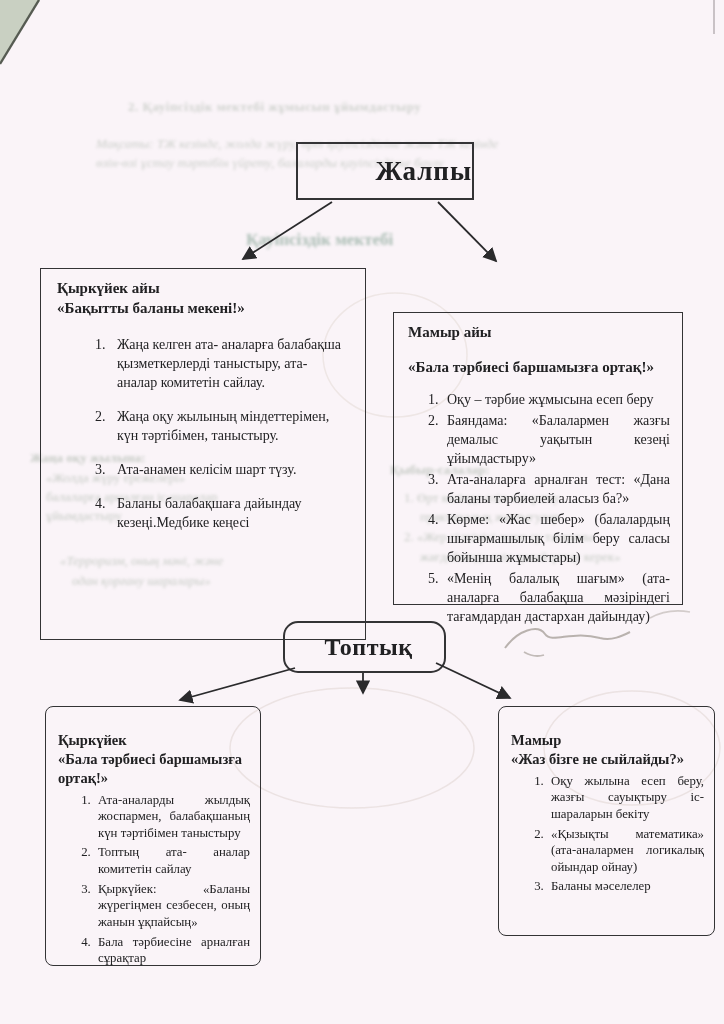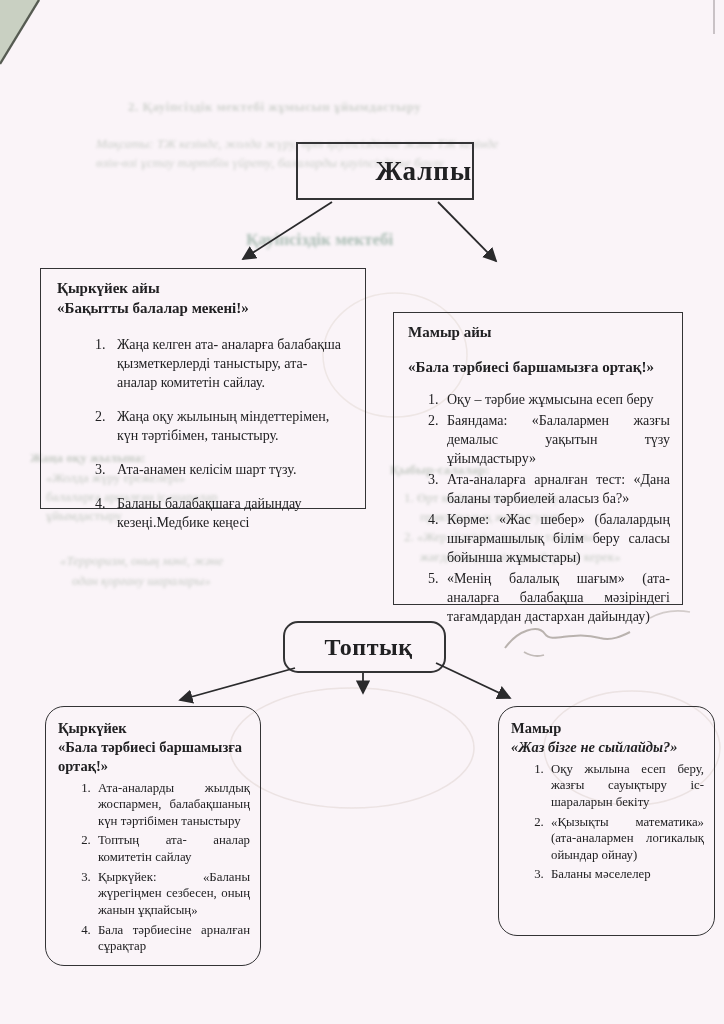--- a/index.html
+++ b/index.html
@@ -50,45 +50,45 @@
   .box {
     position:absolute; box-sizing:border-box;
     border:1.6px solid #333335; background:transparent; z-index:2;
   }
   #top-box {
     left:296px; top:142px; width:178px; height:58px;
     border-width:2px;
     display:flex; align-items:center; justify-content:flex-end;
     font-weight:bold; font-size:27px; letter-spacing:1px;
   }
-  #left-box  { left:40px;  top:268px; width:326px; height:241px; padding:10px 12px 8px 16px; }
+  #left-box  { left:40px;  top:268px; width:326px; height:372px; padding:10px 12px 8px 16px; }
   #right-box { left:393px; top:272px; width:290px; height:293px; padding:10px 12px 8px 14px;margin-top:40px; }
 
   .box-title { font-weight:bold; font-size:15px; line-height:1.32; }
   #right-box .t2 { margin-top:15px; }
 
   #left-box ol { margin:16px 8px 0; padding-left:44px; }
   #left-box li { font-size:14px; line-height:1.36; margin-bottom:15px; padding-left:8px; }
 
   #right-box ol { margin:12px 0 0; padding-left:34px; }
   #right-box li { font-size:14px; line-height:1.36; margin-bottom:2px; padding-left:5px; text-align:justify; }
 
   #mid-box {
     left:283px; top:621px; width:163px; height:52px;
     border-width:2px; border-radius:15px;
     display:flex; align-items:center; justify-content:center;
     font-weight:bold; font-size:24px; letter-spacing:.5px;padding-left:8px;
   }
 
-  .gbox { border-radius:19px; padding:12px 10px 8px 12px; }
+  .gbox { border-radius:8px; padding:24px 10px 8px 12px; }
   #gleft  { left:45px;  top:706px; width:216px; height:260px; }
   #gmid   { left:270px; top:704px; width:221px; height:273px; }
   #gright { left:498px; top:706px; width:217px; height:230px; }
   .gbox .box-title { font-size:14.5px; line-height:1.3; }
-  #gright .t2 { text-align:justify;font-style:italic; }
+  #gright .t2 { text-align:justify; }
   .gbox ol { margin:4px 0 0; padding-left:36px; }
   .gbox li { font-size:12.8px; line-height:1.3; margin-bottom:3px; padding-left:4px; text-align:justify; }
 </style>
 </head>
 <body>
 
 <div class="page">
 
   <div id="bleed">
       <div>2. Қауіпсіздік мектебі жұмысын ұйымдастыру</div>
@@ -132,35 +132,35 @@
     <line x1="363" y1="673" x2="363" y2="693" stroke="#2a2a2c" stroke-width="1.8" marker-end="url(#ah)"></line>
     <line x1="436" y1="663" x2="510" y2="698" stroke="#2a2a2c" stroke-width="1.8" marker-end="url(#ah)"></line>
   </svg>
 
   <div class="box" id="top-box">
     <span>Жалпы</span>
   </div>
 
   <div class="box" id="left-box">
     <div class="box-title">Қыркүйек айы</div>
-    <div class="box-title">«Бақытты балалар мекені!»</div>
+    <div class="box-title">«Бақытты баланы мекені!»</div>
     <ol>
         <li>Жаңа келген ата- аналарға балабақша қызметкерлерді таныстыру, ата-аналар комитетін сайлау.</li>
         <li>Жаңа оқу жылының міндеттерімен, күн тәртібімен, таныстыру.</li>
         <li>Ата-анамен келісім шарт түзу.</li>
         <li>Баланы балабақшаға дайындау кезеңі.Медбике кеңесі</li>
       </ol>
   </div>
 
   <div class="box" id="right-box">
     <div class="box-title">Мамыр айы</div>
     <div class="box-title t2">«Бала тәрбиесі баршамызға ортақ!»</div>
     <ol>
         <li>Оқу – тәрбие жұмысына есеп беру</li>
-        <li>Баяндама: «Балалармен жазғы демалыс уақытын түзу ұйымдастыру»</li>
+        <li>Баяндама: «Балалармен жазғы демалыс уақытын кезеңі ұйымдастыру»</li>
         <li>Ата-аналарға арналған тест: «Дана баланы тәрбиелей аласыз ба?»</li>
         <li>Көрме:  «Жас шебер» (балалардың шығармашылық білім беру саласы бойынша жұмыстары)</li>
         <li>«Менің балалық шағым» (ата-аналарға балабақша мәзіріндегі тағамдардан дастархан дайындау)</li>
       </ol>
   </div>
 
   <div class="box" id="mid-box">
     <span>Топтық</span>
   </div>
 

